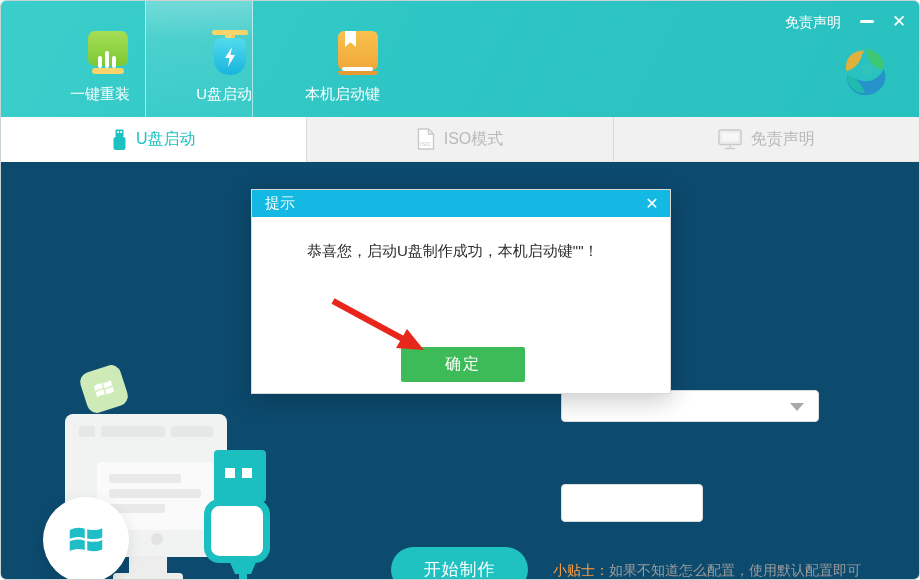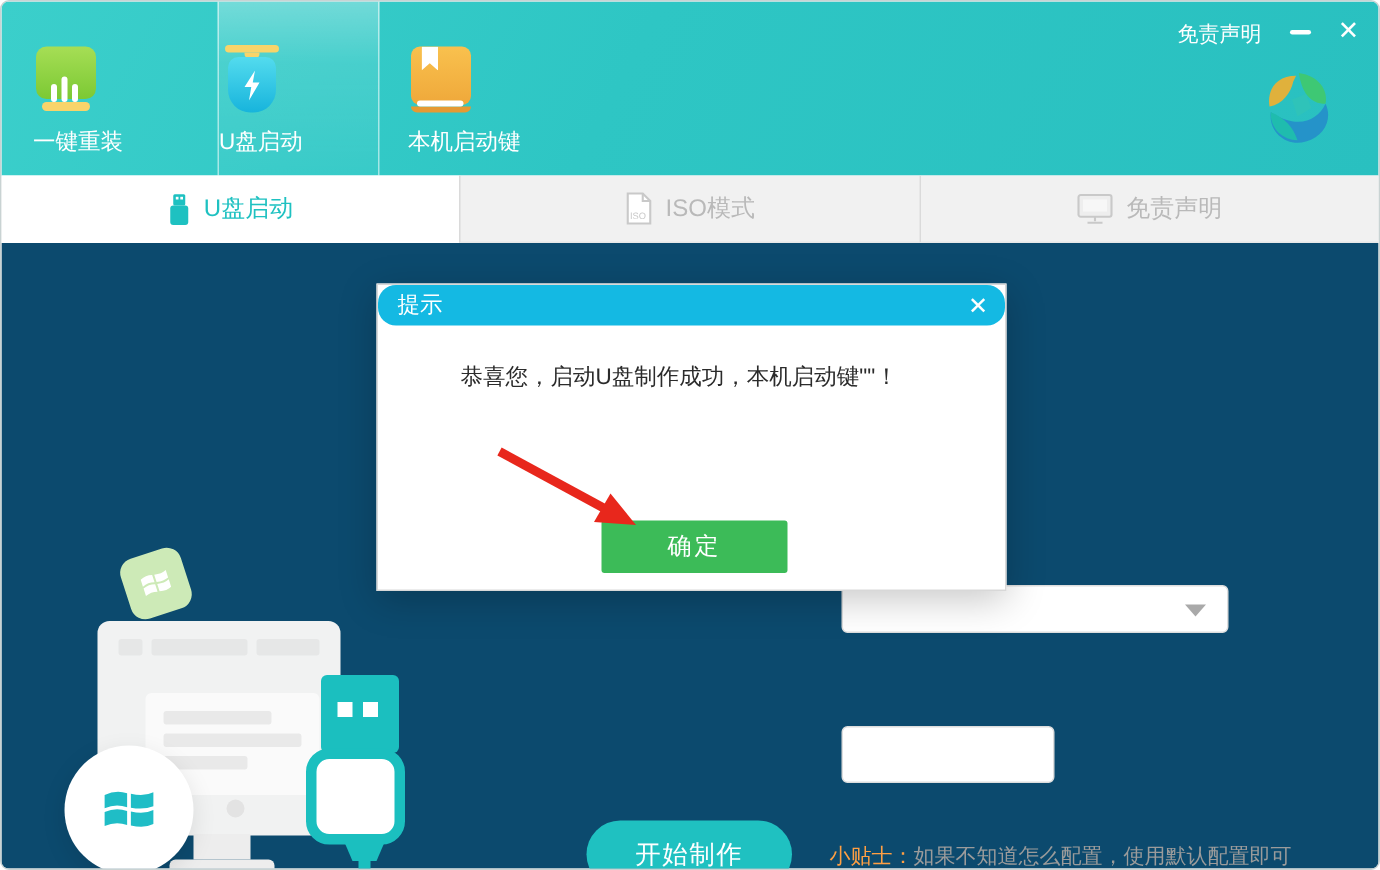--- a/index.html
+++ b/index.html
@@ -3,21 +3,21 @@
 <meta charset="utf-8">
 <style>
   html,body{margin:0;padding:0;background:#fff;}
   .app{position:relative;width:918px;height:578px;border:1px solid #c9d3d3;border-radius:6px;overflow:hidden;
        background:#fff;font-family:"Liberation Sans","DejaVu Sans",sans-serif;-webkit-font-smoothing:antialiased;}
 
   
   .header{position:absolute;top:0;left:0;right:0;height:116px;
           background:linear-gradient(118deg,#3bcfcb 0%,#2ec6c4 45%,#29c0c0 100%);}
   .nav-item{position:absolute;top:0;height:116px;width:108px;display:flex;flex-direction:column;
-            align-items:flex-start;justify-content:flex-end;padding-bottom:13px;box-sizing:border-box;cursor:pointer;}
+            align-items:flex-end;justify-content:flex-end;padding-bottom:13px;box-sizing:border-box;cursor:pointer;}
   .nav-item .nav-label{color:#fff;font-size:15px;margin-top:9px;}
   .nav-item.active{background:linear-gradient(180deg,rgba(255,255,255,.30),rgba(255,255,255,.10) 35%,rgba(255,255,255,.03));
                    border-left:1px solid rgba(255,255,255,.55);border-right:1px solid rgba(255,255,255,.55);}
   .nav1{left:21px;}.nav2{left:144px;}.nav3{left:271px;}
   .nicon{position:relative;width:44px;height:46px;}
   
   .ni-box{position:absolute;top:1px;left:2px;width:40px;height:35px;border-radius:7px;
           background:linear-gradient(180deg,#a6de55,#7cc934);}
   .ni-bar{position:absolute;width:4px;background:#fff;border-radius:2px;bottom:8px;}
   .ni-b1{left:12px;height:12px;}.ni-b2{left:19px;height:17px;}.ni-b3{left:26px;height:12px;}
@@ -78,21 +78,21 @@
 
   .start-btn{position:absolute;left:390px;top:385px;width:137px;height:45px;border-radius:23px;background:#1fc1c1;
              color:#fff;font-size:17px;display:flex;align-items:center;justify-content:center;z-index:2;cursor:pointer;letter-spacing:1px;}
   .tip{position:absolute;left:552px;top:400px;font-size:14px;z-index:2;white-space:nowrap;}
   .tip .tip-label{color:#ff9f43;}
   .tip .tip-text{color:#9b9b9b;}
 
   
   .dialog{position:absolute;left:250px;top:188px;width:420px;height:205px;background:#fff;z-index:10;
           border:1px solid #d8d8d8;box-sizing:border-box;box-shadow:0 6px 24px rgba(0,0,0,.22);}
-  .dlg-header{position:absolute;top:0;left:0;right:0;height:27px;background:#14b9e3;display:flex;align-items:center;border-radius:12px;}
+  .dlg-header{position:absolute;top:0;left:0;right:0;height:27px;background:#14b9e3;display:flex;align-items:center;}
   .dlg-title{color:#fff;font-size:15px;margin-left:13px;}
   .dlg-close{position:absolute;right:6px;top:0;width:24px;height:27px;display:flex;align-items:center;justify-content:center;
              color:#fff;font-size:16px;cursor:pointer;}
   .dlg-msg{position:absolute;left:55px;top:52px;font-size:15px;color:#2b2b2b;}
   .dlg-confirm{position:absolute;left:149px;top:157px;width:124px;height:35px;background:#3cbb58;border-radius:2px;
                color:#fff;font-size:16px;display:flex;align-items:center;justify-content:center;cursor:pointer;letter-spacing:2px;}
   .arrow{position:absolute;left:320px;top:293px;z-index:12;pointer-events:none;}
 </style>
 </head>
 <body>

